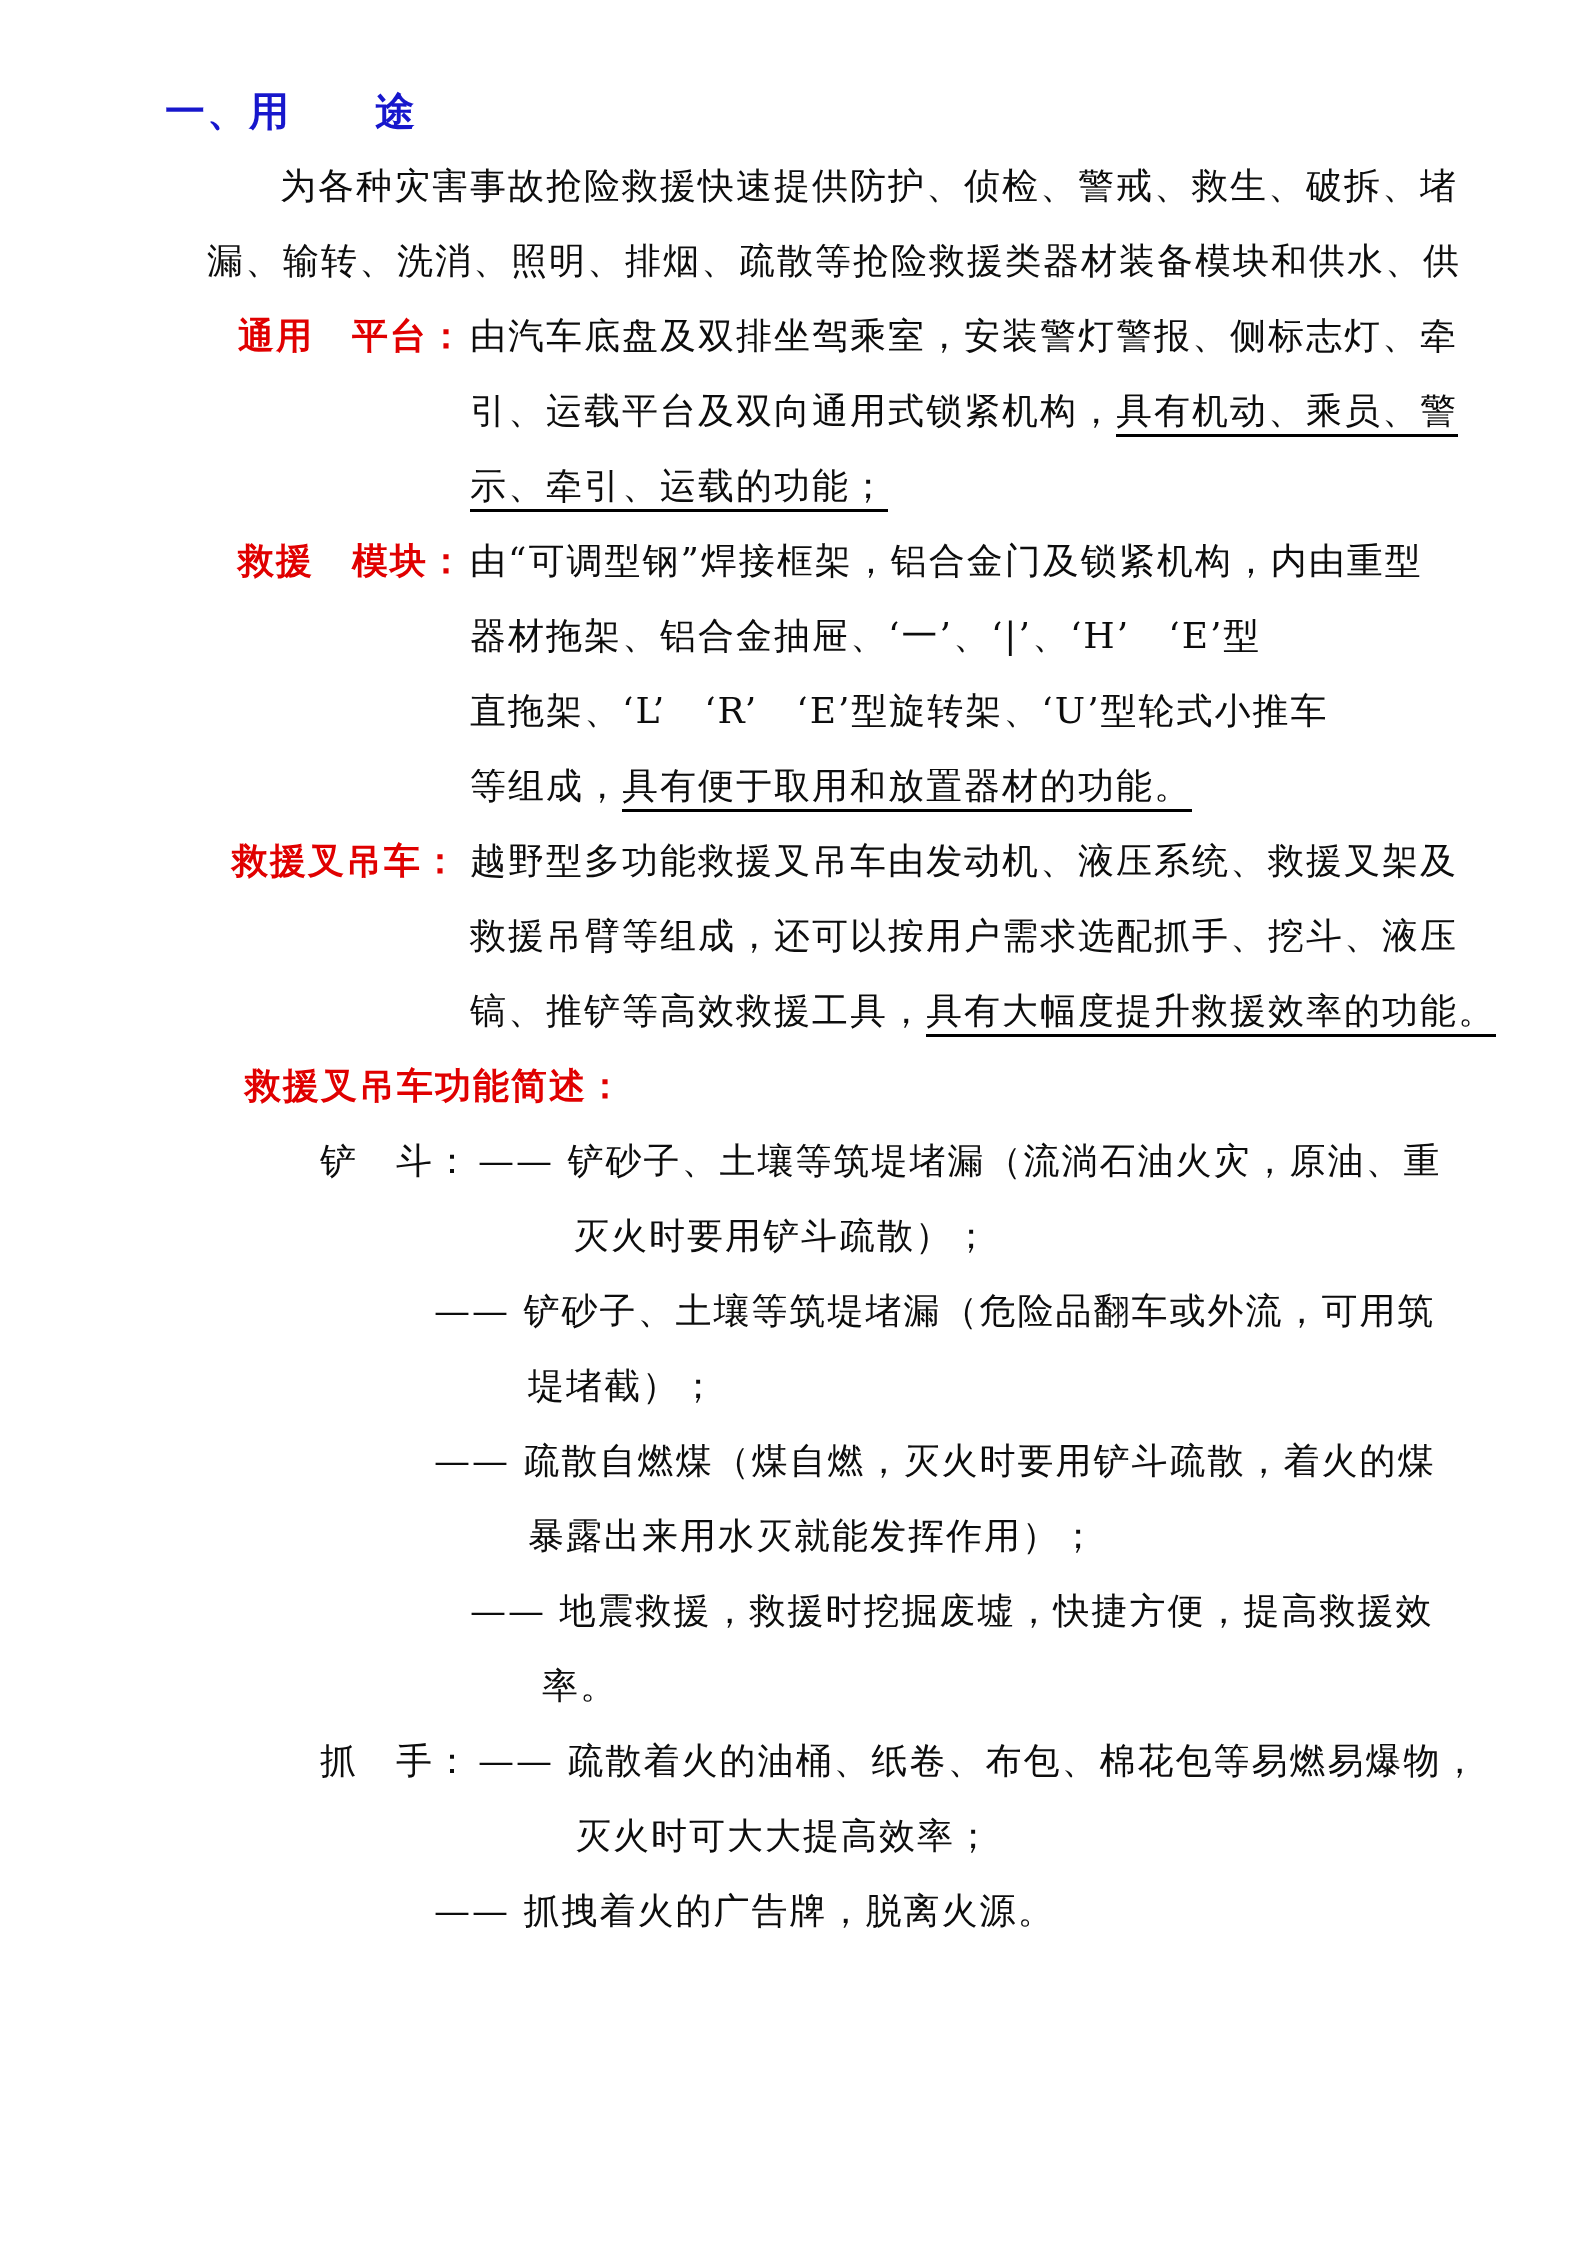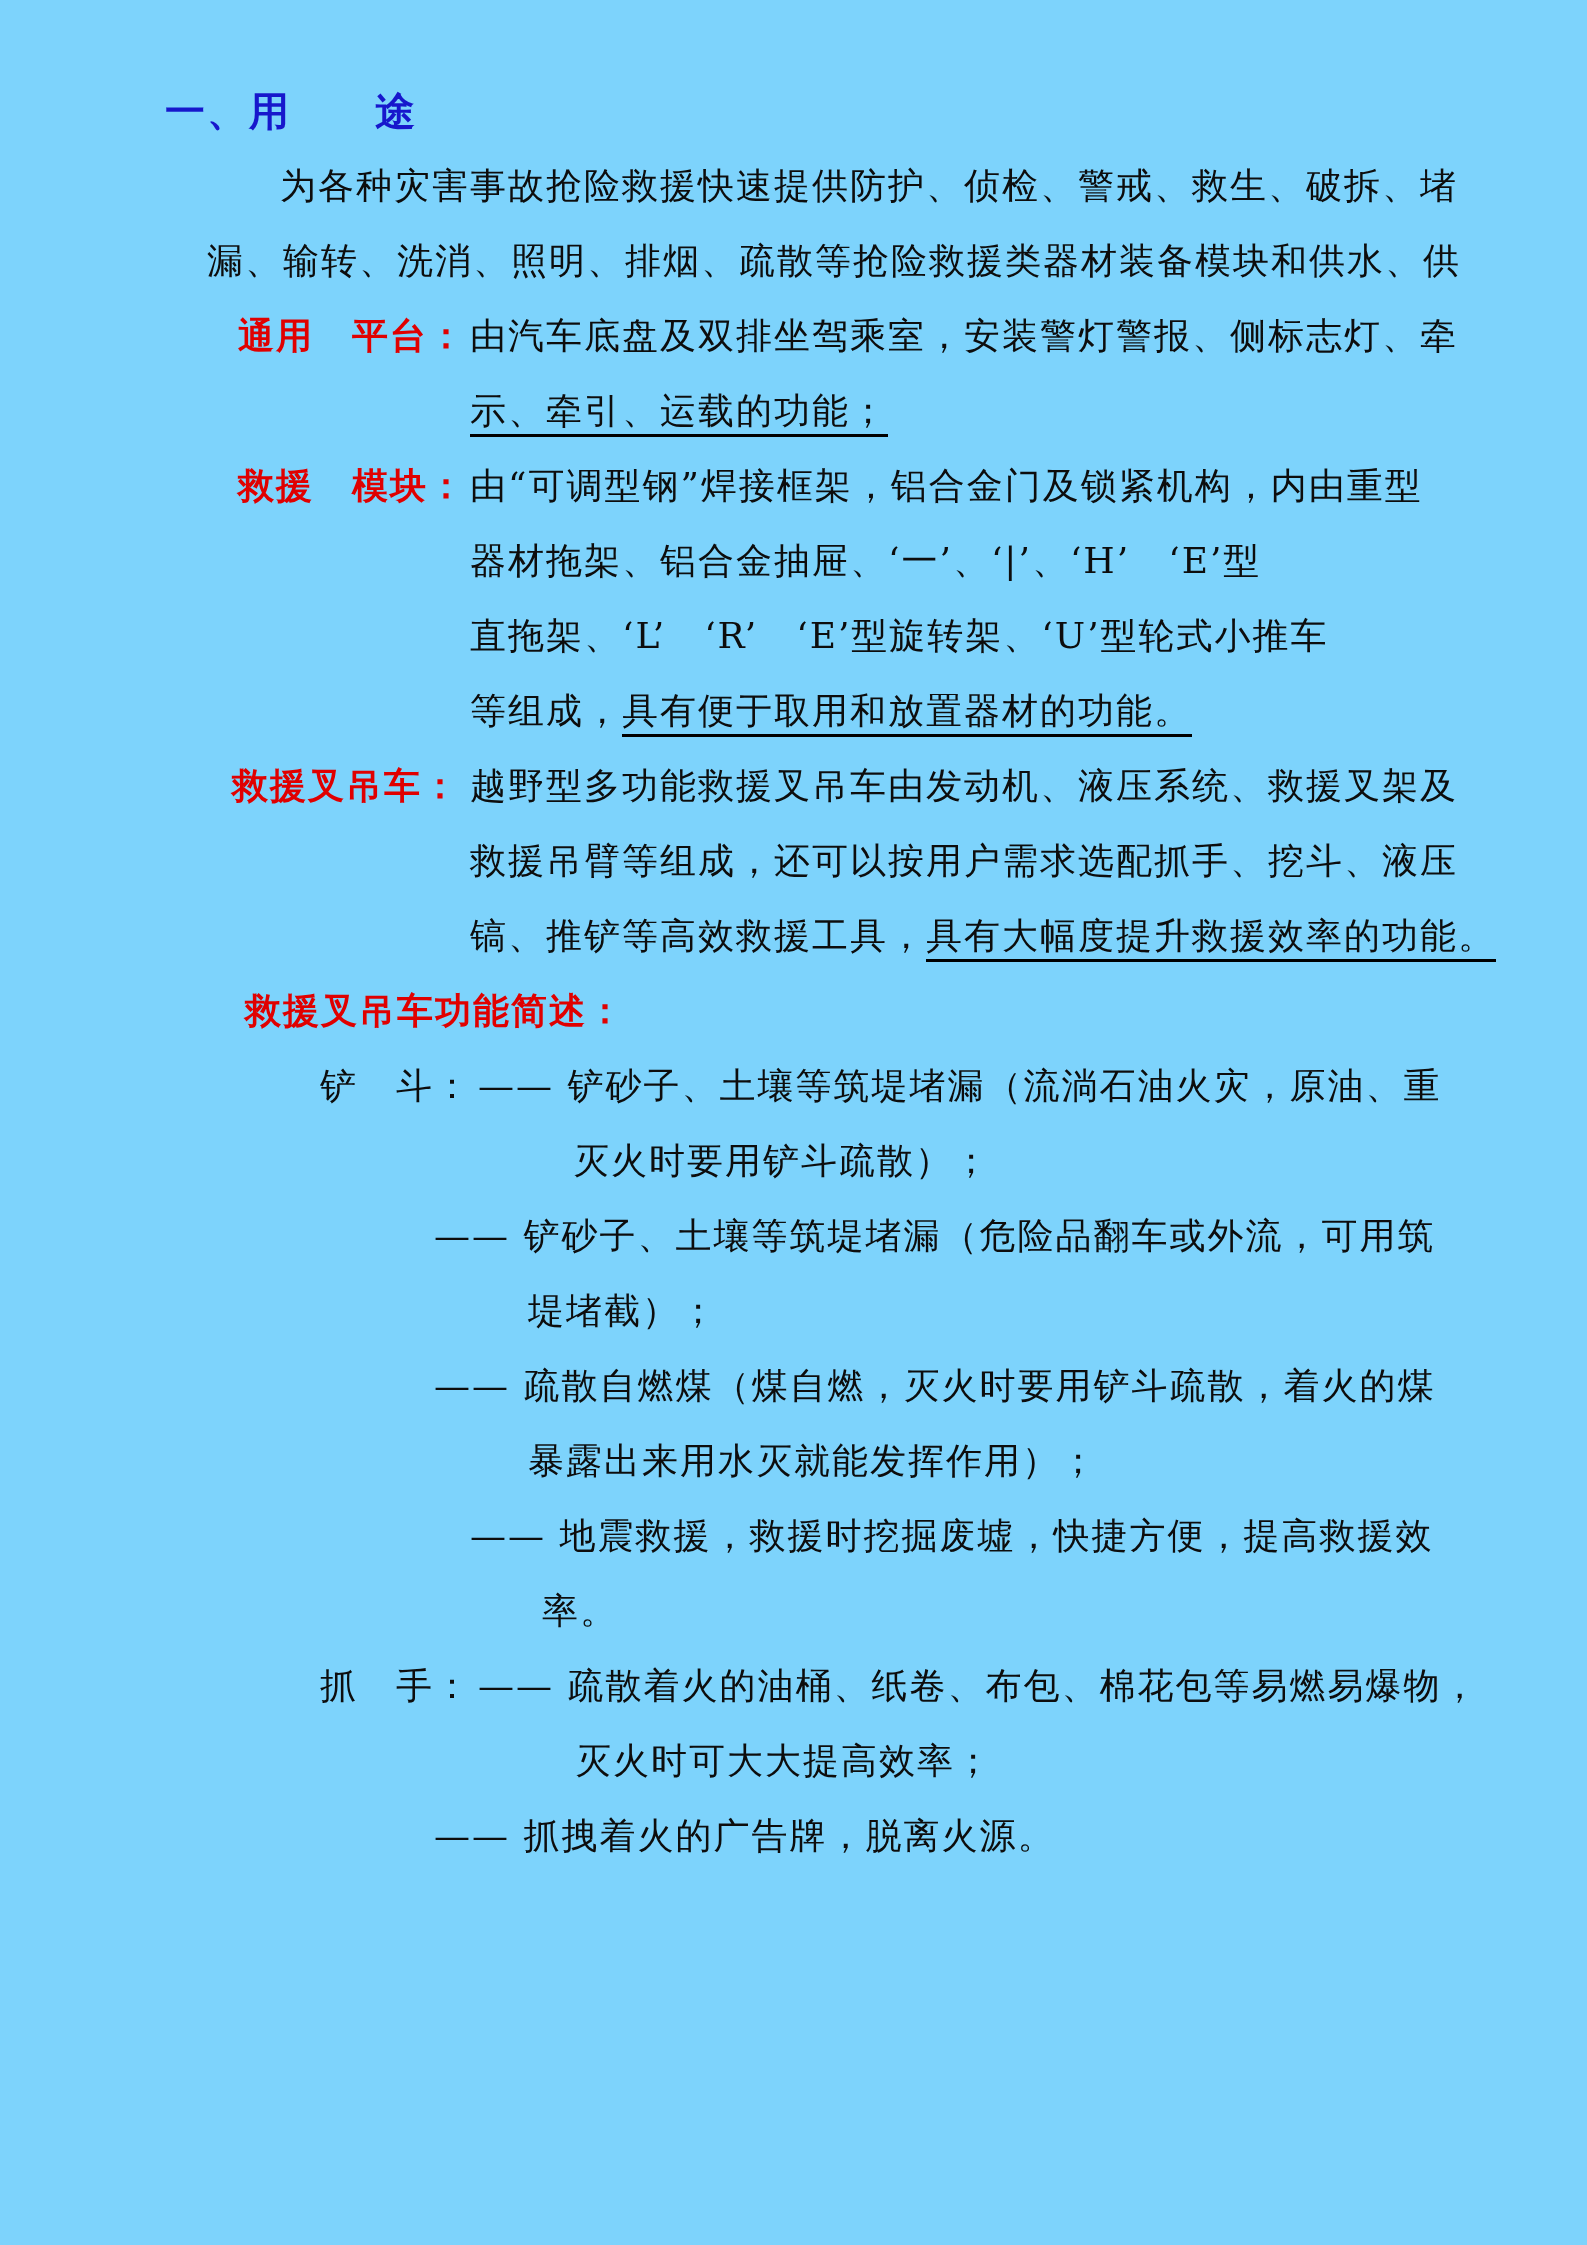--- a/index.html
+++ b/index.html
@@ -1,20 +1,20 @@
 <!DOCTYPE html>
 <html><head>
 <meta charset="utf-8">
 <style>
   html, body { margin:0; padding:0; background:#e8e8e8; }
   .page {
     position:relative;
     width:1587px; height:2245px;
     margin:0 auto;
-    background:#7dd3fc;
+    background:#ffffff;
     box-sizing:border-box;
     padding-top:73px;
     font-family:"DejaVu Serif","Liberation Serif",serif;
     font-size:36px;
     letter-spacing:2px;
     color:#0d0d0d;
     overflow:hidden;
   }
   .line { height:75px; line-height:75px; white-space:pre; }
   .heading-blue { font-weight:bold; font-size:40px; }
@@ -29,20 +29,21 @@
   }
 </style>
 </head>
 <body>
 
 <div class="page" id="doc">
     <div class="line heading-blue" style="padding-left: 165px;"><span style="color: rgb(23, 23, 204); font-weight: bold;">一、用　　途</span></div>
     <div class="line" style="padding-left: 280px;"><span>为各种灾害事故抢险救援快速提供防护、侦检、警戒、救生、破拆、堵</span></div>
     <div class="line" style="padding-left: 207px;"><span>漏、输转、洗消、照明、排烟、疏散等抢险救援类器材装备模块和供水、供</span></div>
     <div class="line" style="padding-left: 238px;"><span class="c-red label" style="color: rgb(224, 0, 0); width: 232px;">通用　平台：</span><span>由汽车底盘及双排坐驾乘室，安装警灯警报、侧标志灯、牵</span></div>
+    <div class="line" style="padding-left: 470px;"><span>引、运载平台及双向通用式锁紧机构，</span><span class="u">具有机动、乘员、警</span></div>
     <div class="line" style="padding-left: 470px;"><span class="u">示、牵引、运载的功能；</span></div>
     <div class="line" style="padding-left: 238px;"><span class="c-red label" style="color: rgb(224, 0, 0); width: 232px;">救援　模块：</span><span>由“可调型钢”焊接框架，铝合金门及锁紧机构，内由重型</span></div>
     <div class="line" style="padding-left: 470px;"><span>器材拖架、铝合金抽屉、‘一’、‘|’、‘H’　‘E’型</span></div>
     <div class="line" style="padding-left: 470px;"><span>直拖架、‘L’　‘R’　‘E’型旋转架、‘U’型轮式小推车</span></div>
     <div class="line" style="padding-left: 470px;"><span>等组成，</span><span class="u">具有便于取用和放置器材的功能。</span></div>
     <div class="line" style="padding-left: 232px;"><span class="c-red label" style="color: rgb(224, 0, 0); width: 238px;">救援叉吊车：</span><span>越野型多功能救援叉吊车由发动机、液压系统、救援叉架及</span></div>
     <div class="line" style="padding-left: 470px;"><span>救援吊臂等组成，还可以按用户需求选配抓手、挖斗、液压</span></div>
     <div class="line" style="padding-left: 470px;"><span>镐、推铲等高效救援工具，</span><span class="u">具有大幅度提升救援效率的功能。</span></div>
     <div class="line" style="padding-left: 245px;"><span class="c-red" style="color: rgb(224, 0, 0); margin-top: 25px;">救援叉吊车功能简述：</span></div>
     <div class="line" style="padding-left: 320px;"><span class="c-black label" style="color: rgb(13, 13, 13); width: 158px;">铲　斗：</span><span>—— 铲砂子、土壤等筑堤堵漏（流淌石油火灾，原油、重</span></div>

